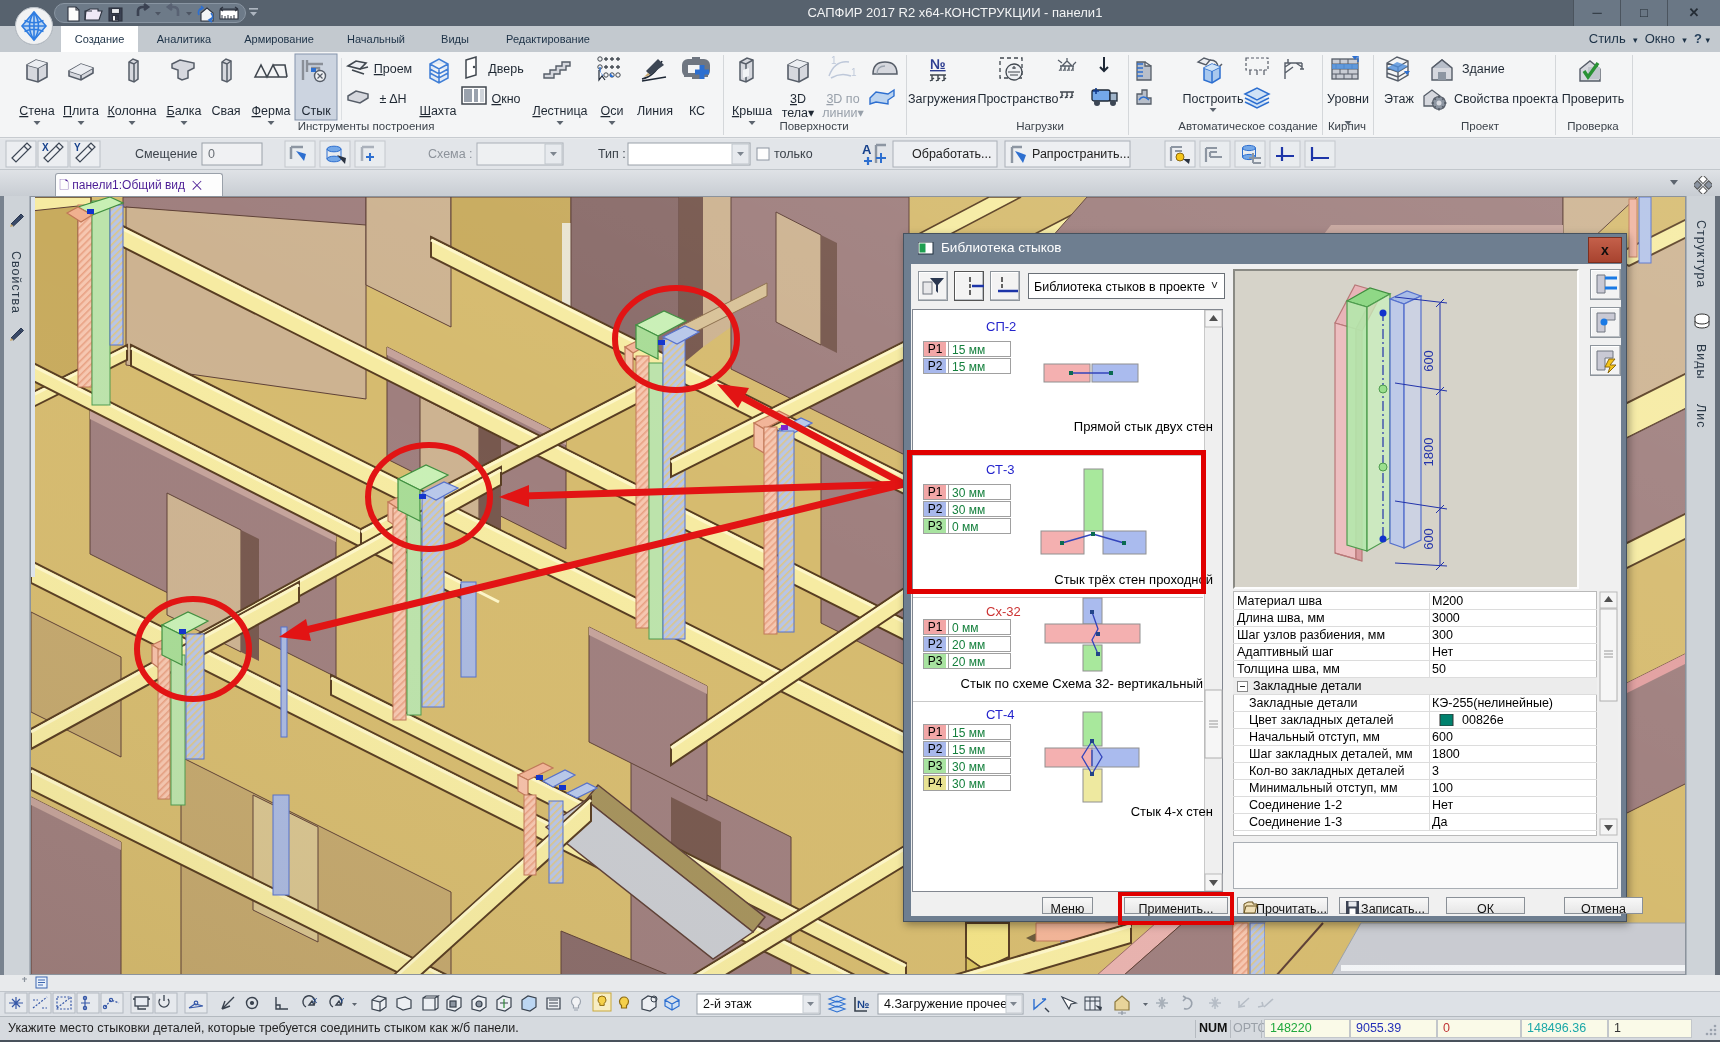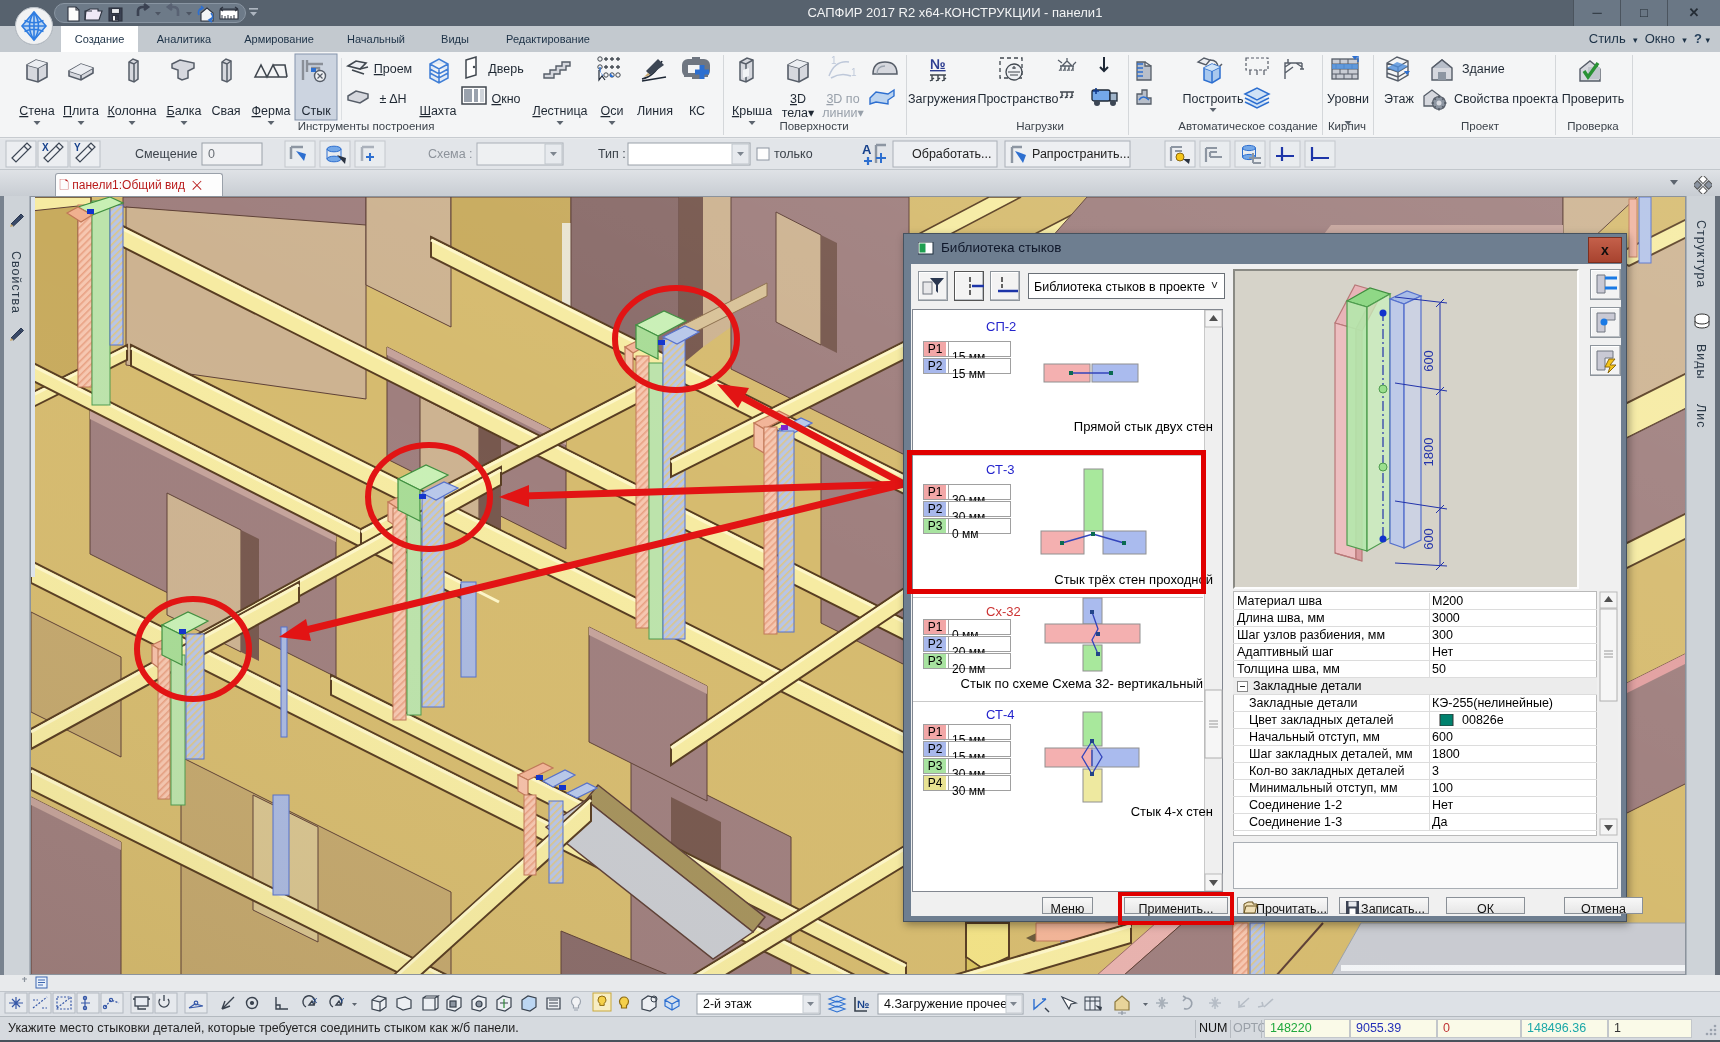--- a/index.html
+++ b/index.html
@@ -15,21 +15,21 @@
 #tabrow{left:0;top:26px;width:1720px;height:26px;background:#c3c9cf}
 .tab{top:26px;height:26px;color:#1c3146;font-size:11px;line-height:26px;text-align:center}
 .tab.active{background:#fff}
 #menur{top:26px;right:10px;height:26px;color:#1c3146;font-size:13px;line-height:26px}
 
 #ribbon{left:0;top:52px;width:1720px;height:86px;background:#f4f5f6;border-bottom:1px solid #c7cbd0}
 
 #tb2{left:0;top:139px;width:1720px;height:31px;background:#e2e5e9;border-bottom:1px solid #c2c7cc}
 
 #dtabs{left:0;top:170px;width:1720px;height:26px;background:linear-gradient(#dfe2e6,#c8cdd3)}
-#dtab{left:55px;top:173px;width:168px;height:23px;background:#fdfdfd;border:1px solid #9aa1aa;border-bottom:none;border-radius:3px 3px 0 0;font-size:12px;color:#b91c1c;line-height:22px}
+#dtab{left:55px;top:173px;width:168px;height:23px;background:#fdfdfd;border:1px solid #9aa1aa;border-bottom:none;border-radius:3px 3px 0 0;font-size:12px;color:#4c1d95;line-height:22px}
 
 #lstrip{left:0;top:196px;width:30px;height:779px;background:#ced3d8;border-right:1px solid #a9b0b8}
 #lstrip .edge{position:absolute;left:0;top:0;width:4px;height:779px;background:#78828e}
 #rstrip{left:1686px;top:196px;width:34px;height:779px;background:#ced3d8;border-left:1px solid #a9b0b8}
 #rstrip .edge{position:absolute;right:0;top:0;width:5px;height:779px;background:#666f7a}
 .vtext{position:absolute;writing-mode:vertical-rl;font-size:12.5px;color:#2b3947;letter-spacing:1px}
 
 #vp{left:30px;top:196px;width:1656px;height:779px;background:#d7bc70;border:1px solid #8b939c}
 
 #infobar{left:0;top:975px;width:1720px;height:16px;background:#e9ecef;border-top:1px solid #c5cace;font-size:11.5px;color:#333}
@@ -43,21 +43,21 @@
 .btn3{position:absolute;background:#f3f3f3;border:1px solid #8e959c;box-shadow:inset -1px -1px 0 #b9bdc2,inset 1px 1px 0 #fff}
 .pgrow{position:absolute;left:0;width:364px;height:17px;font-size:12.5px;color:#000}
 .pgrow .l{position:absolute;left:4px;top:1px}
 .pgrow .v{position:absolute;left:199px;top:1px}
 .pgrow .b{position:absolute;left:196px;top:0;width:1px;height:17px;background:#dcdcdc}
 .pgrow .u{position:absolute;left:0;bottom:0;width:100%;height:1px;background:#dcdcdc}
 .itit{position:absolute;font-size:13px;color:#2424cc}
 .icap{position:absolute;font-size:13px;color:#000;text-align:right;width:290px}
 .prow{position:absolute;width:88px;height:16px;border:1px solid #a0a0a0;background:#fff;font-size:12px}
 .prow .pl{position:absolute;left:0;top:0;width:22px;height:14px;text-align:center;color:#000}
-.prow .pv{position:absolute;left:28px;top:8px;color:#000000}
+.prow .pv{position:absolute;left:28px;top:1px;color:#15803d}
 .dbtn{position:absolute;top:0;height:17px;background:linear-gradient(#f8f8f8,#e6e6e6);border:1px solid #8a9097;font-size:12.5px;color:#111;text-align:center}
 </style></head>
 <body>
 <div id="app">
   <div class="abs" id="titlebar">
       <div id="title" style="padding-left:190px">САПФИР 2017 R2 x64-КОНСТРУКЦИИ - панели1</div>
     </div>
   <div class="abs winbtn" style="left:1573px">─</div>
   <div class="abs winbtn" style="left:1620px">□</div>
   <div class="abs winbtn" style="left:1667px;width:53px">✕</div>
@@ -776,21 +776,21 @@
         <path d="M1186 7 a5.5 5.5 0 1 1 -2 10.5 M1186 7 l-3 -2 M1186 7 l-3 3" stroke="#9aa2ad"></path>
       </g>
     <g stroke="#aab2bc" stroke-width="1.6" fill="none" opacity=".75">
         <path d="M1215 6 v12 M1209 12 h12 M1212 8 l6 8 M1218 8 l-6 8"></path>
         <path d="M1239 16 l10 -9 M1239 10 l0 6 l6 -1"></path>
         <path d="M1264 16 l9 -8 M1258 16 l5 -1 l-1 -4"></path>
       </g>
   </svg>
   <div class="abs" id="sbar">
       <span style="position:absolute;left:8px;top:4px">Укажите место стыковки деталей, которые требуется соединить стыком как ж/б панели.</span>
-    <span style="position:absolute;left:1199px;top:4px;font-weight:normal;color:#111">NUM</span>
+    <span style="position:absolute;left:1199px;top:4px;font-weight:bold;color:#111">NUM</span>
     <span style="position:absolute;left:1233px;top:4px;color:#9aa0a8">ОРТО</span>
     <span class="sfld" style="left:1264px;width:86px;color:#1fa83c">148220</span>
     <span class="sfld" style="left:1350px;width:87px;color:#2430b8">9055.39</span>
     <span class="sfld" style="left:1437px;width:84px;color:#c03436">0</span>
     <span class="sfld" style="left:1521px;width:87px;color:#1ba8a8">148496.36</span>
     <span class="sfld" style="left:1608px;width:84px;color:#333">1</span>
     <span style="position:absolute;left:1195px;top:3px;width:1px;height:18px;background:#b5bac0"></span>
     <span style="position:absolute;left:1230px;top:3px;width:1px;height:18px;background:#b5bac0"></span>
     <span style="position:absolute;left:1261px;top:3px;width:1px;height:18px;background:#b5bac0"></span>
     <svg style="position:absolute;right:2px;top:6px" width="14" height="14">
@@ -803,21 +803,21 @@
           <circle cx="3" cy="11" r="1.3"></circle>
         </g>
       </svg>
   </div>
   <div class="abs" id="bedge"></div>
   <div class="abs" id="dlg">
     <svg style="position:absolute;left:14px;top:8px" width="16" height="14">
         <rect x="0" y="0" width="15" height="12" fill="#fff" stroke="#20313f"></rect>
         <rect x="1.5" y="1.5" width="6" height="9" fill="#1e9e50"></rect>
       </svg>
-    <div style="position:absolute;left:37px;top:6px;color:#0f172a;font-size:13.5px">Библиотека стыков</div>
+    <div style="position:absolute;left:37px;top:6px;color:#ffffff;font-size:13.5px">Библиотека стыков</div>
     <div style="position:absolute;left:684px;top:3px;width:34px;height:26px;background:linear-gradient(#c4604a,#a8432f);border:1px solid #7e2f1f;color:#111;font-weight:bold;text-align:center;line-height:25px;font-size:14px;color:#0d0d0d">x</div>
     <div class="abs" id="dlgc">
 
       <div class="btn3" style="left:7px;top:7px;width:30px;height:30px"></div>
       <div class="btn3" style="left:43px;top:7px;width:30px;height:30px;border-color:#555"></div>
       <div class="btn3" style="left:79px;top:7px;width:30px;height:30px"></div>
       <svg style="position:absolute;left:7px;top:7px" width="110" height="30">
         <g transform="translate(4,5)">
             <rect x="1" y="6" width="9" height="12" fill="#e8e8ea" stroke="#707680"></rect>
             <path d="M8 2 L22 2 L16 9 L16 17 L14 15 L14 9 Z" fill="#2a3750"></path>

